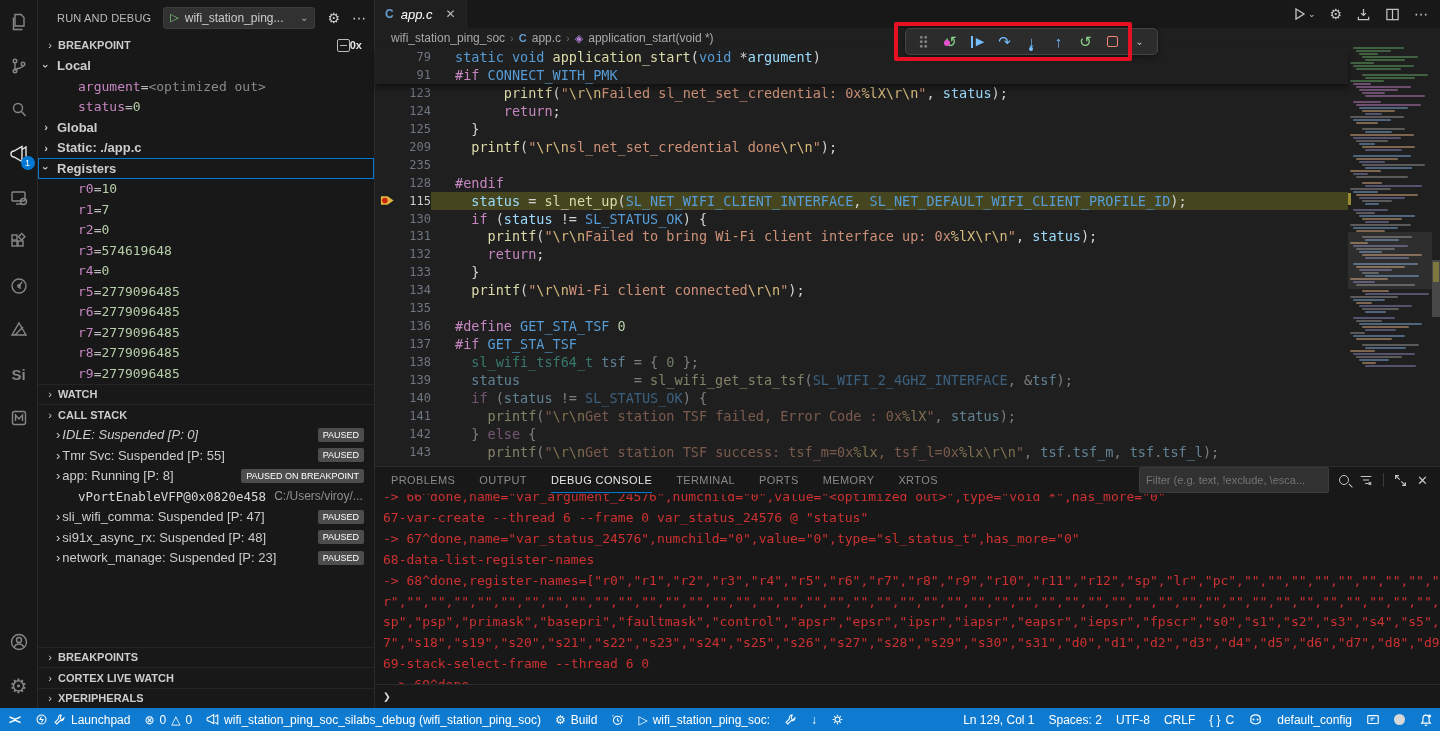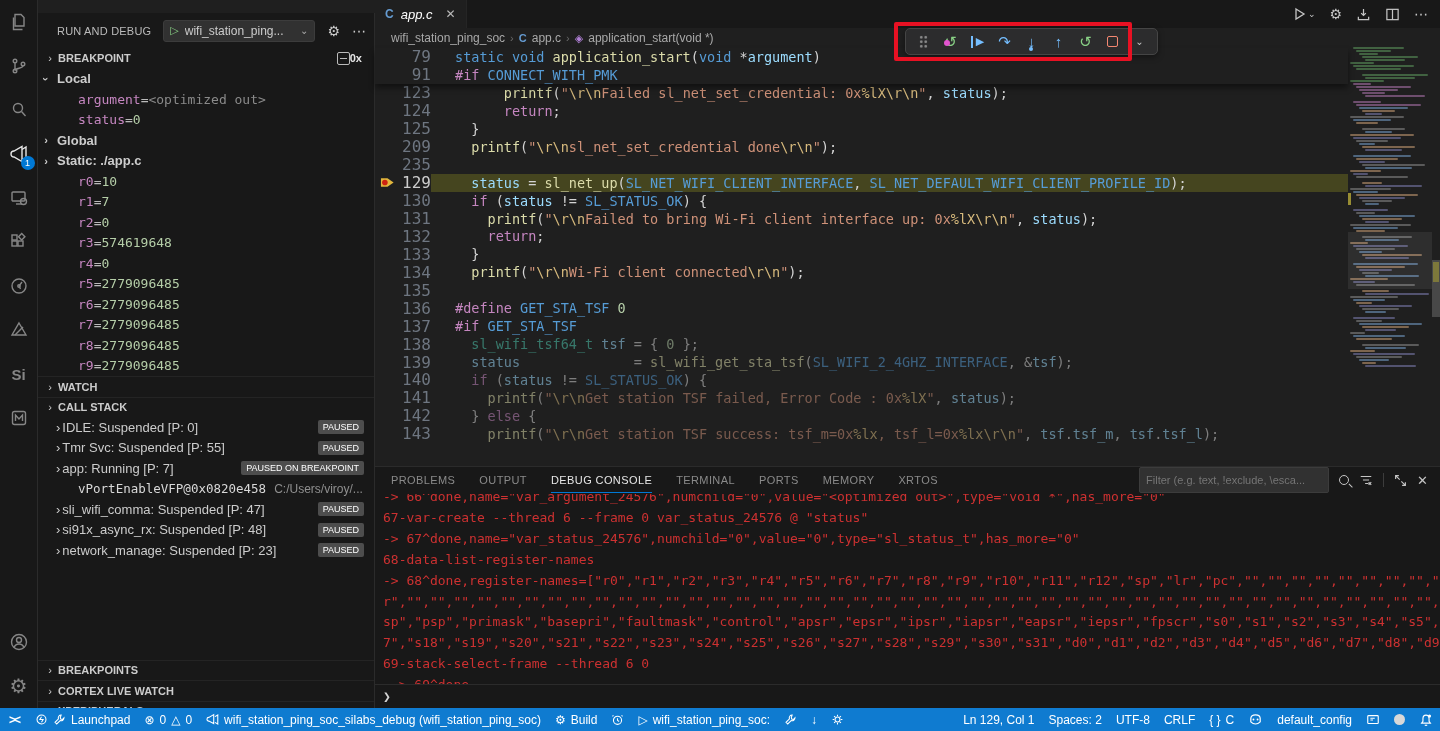--- a/index.html
+++ b/index.html
@@ -14,21 +14,21 @@
     color:#868686; font-size:19px; position:relative; cursor:pointer; }
   .ab-icon.active { color:#e7e7e7; }
   .ab-icon svg { stroke:#868686; fill:none; stroke-width:1.4; }
   .ab-icon.active svg { stroke:#e7e7e7; }
   .ab-badge { position:absolute; right:3px; bottom:6px; background:#0078d4; color:#fff;
     font-size:9px; min-width:14px; height:14px; border-radius:8px; display:flex; align-items:center; justify-content:center; }
   .ab-spacer { flex:1; }
   .ab-text { font-size:15px; font-weight:bold; color:#868686; }
 
   
-  .sidebar { position:absolute; left:38px; top:13px; width:337px; height:708px; background:#181818;
+  .sidebar { position:absolute; left:38px; top:0; width:337px; height:708px; background:#181818;
     border-right:1px solid #2b2b2b; color:#cccccc; font-size:13px; }
   .sidebar-header { height:35px; display:flex; align-items:center; padding:0 8px 0 19px; }
   .sb-title { font-size:11px; color:#bbbbbb; letter-spacing:.2px; white-space:nowrap; }
   .launch-box { margin-left:12px; background:#313131; border:1px solid #3c3c3c; border-radius:3px;
     height:22px; display:flex; align-items:center; padding:0 6px; width:158px; cursor:pointer; }
   .launch-box .play { color:#89d185; font-size:11px; margin-right:6px; }
   .launch-box .name { color:#cccccc; font-size:12px; white-space:nowrap; overflow:hidden; flex:1; }
   .launch-box .chev { color:#aaaaaa; font-size:10px; margin-left:4px; }
   .hdr-ic { color:#cccccc; font-size:14px; margin-left:12px; cursor:pointer; }
 
@@ -74,21 +74,21 @@
   .breadcrumb { height:20px; display:flex; align-items:center; padding-left:16px; font-size:12px; color:#a9a9a9; gap:5px; }
   .breadcrumb .sep { color:#6a6a6a; font-size:11px; }
   .breadcrumb .c-ic { color:#659bd1; font-weight:bold; font-size:11px; }
   .breadcrumb .sym { color:#b180d7; font-size:11px; }
 
   .sticky { position:absolute; left:0; right:92px; top:48px; background:#1f1f1f; z-index:5;
     box-shadow:0 4px 6px rgba(0,0,0,.45); }
   .code-pane { position:absolute; left:0; right:92px; top:84px; bottom:0; overflow:hidden; }
   .code-line { display:flex; height:17.95px; align-items:center; font-family:"DejaVu Sans Mono", monospace; font-size:13.5px; }
   .code-line .bp { width:24px; flex:none; display:flex; align-items:center; justify-content:center; }
-  .code-line .ln { width:32px; flex:none; text-align:right; color:#6e7681; font-size:16px; }
+  .code-line .ln { width:32px; flex:none; text-align:right; color:#6e7681; font-size:12px; }
   .code-line .line-content { flex:1; white-space:pre; padding-left:24px; height:100%; display:flex; align-items:center; }
   .code-line.current .line-content { background:#45451f; }
   .code-line.current .ln { color:#cccccc; }
   .code-line.dim .line-content { opacity:.52; }
   .tok-kw{color:#569cd6} .tok-ctl{color:#c586c0} .tok-fn{color:#dcdcaa} .tok-str{color:#ce9178}
   .tok-esc{color:#d7ba7d} .tok-var{color:#9cdcfe} .tok-type{color:#4ec9b0} .tok-num{color:#b5cea8}
   .tok-mac{color:#569cd6} .tok-pun{color:#d4d4d4}
 
   
   .minimap { position:absolute; right:8px; top:28px; width:84px; bottom:0; background:#1f1f1f; overflow:hidden; }
@@ -267,20 +267,24 @@
           <span class="vnum">0</span>
         </div>
         <div class="tree-row group-row">
           <span class="tw">›</span>
           <span style="padding-left: 3px;">Global</span>
         </div>
         <div class="tree-row group-row">
           <span class="tw">›</span>
           <span style="padding-left: 3px;">Static: ./app.c</span>
         </div>
+        <div class="tree-row group-row selected-outline">
+          <span class="tw twist-exp">›</span>
+          <span style="padding-left: 3px;">Registers</span>
+        </div>
         <div class="tree-row var-line" style="padding-left: 40px;">
           <span class="vname">r0</span>
           <span class="veq"> = </span>
           <span class="vnum">10</span>
         </div>
         <div class="tree-row var-line" style="padding-left: 40px;">
           <span class="vname">r1</span>
           <span class="veq"> = </span>
           <span class="vnum">7</span>
         </div>
@@ -330,31 +334,31 @@
       <span class="tw">›</span>
       <span>WATCH</span>
     </div>
     <div class="sec-header">
       <span class="tw twist-exp">›</span>
       <span>CALL STACK</span>
     </div>
     <div>
         <div class="thread-row" style="padding-left: 18px;">
           <span class="tw">›</span>
-          <span class="lbl" style="padding-left: 2px;">IDLE: Suspended [P: 0]</span>
+          <span class="lbl" style="padding-left: 2px; font-style: italic;">IDLE: Suspended [P: 0]</span>
           <span class="badge">PAUSED</span>
         </div>
         <div class="thread-row" style="padding-left: 18px;">
           <span class="tw">›</span>
           <span class="lbl" style="padding-left: 2px;">Tmr Svc: Suspended [P: 55]</span>
           <span class="badge">PAUSED</span>
         </div>
         <div class="thread-row" style="padding-left: 18px;">
           <span class="tw twist-exp">›</span>
-          <span class="lbl" style="padding-left: 2px;">app: Running [P: 7]</span>
+          <span class="lbl" style="padding-left: 2px;">app: Running [P: 8]</span>
           <span class="badge">PAUSED ON BREAKPOINT</span>
         </div>
         <div class="frame-row">
           <span class="frame-fn">vPortEnableVFP@0x0820e458</span>
           <span class="frame-path">C:/Users/viroy/...</span>
         </div>
         <div class="thread-row" style="padding-left: 18px;">
           <span class="tw">›</span>
           <span class="lbl" style="padding-left: 2px;">sli_wifi_comma: Suspended [P: 47]</span>
           <span class="badge">PAUSED</span>
@@ -459,28 +463,33 @@
         <div class="code-line">
           <span class="bp"></span>
           <span class="ln">209</span>
           <span class="line-content"><span class="tok-pun">  </span><span class="tok-fn">printf</span><span class="tok-pun">(</span><span class="tok-str">"</span><span class="tok-esc">\r\n</span><span class="tok-str">sl_net_set_credential done</span><span class="tok-esc">\r\n</span><span class="tok-str">"</span><span class="tok-pun">);</span></span>
         </div>
         <div class="code-line">
           <span class="bp"></span>
           <span class="ln">235</span>
           <span class="line-content"></span>
         </div>
+        <div class="code-line">
+          <span class="bp"></span>
+          <span class="ln">128</span>
+          <span class="line-content"><span class="tok-ctl">#endif</span></span>
+        </div>
         <div class="code-line current">
           <span class="bp">
             <svg width="15" height="15" viewBox="0 0 16 16">
               <path d="M1 3.5h7L14.5 8 8 12.5H1z" fill="#e2b73d"></path>
               <circle cx="5.2" cy="8" r="3" fill="#cc2211"></circle>
             </svg>
           </span>
-          <span class="ln">129</span>
+          <span class="ln">115</span>
           <span class="line-content"><span class="tok-pun">  </span><span class="tok-var">status</span><span class="tok-pun"> = </span><span class="tok-fn">sl_net_up</span><span class="tok-pun">(</span><span class="tok-mac">SL_NET_WIFI_CLIENT_INTERFACE</span><span class="tok-pun">, </span><span class="tok-mac">SL_NET_DEFAULT_WIFI_CLIENT_PROFILE_ID</span><span class="tok-pun">);</span></span>
         </div>
         <div class="code-line">
           <span class="bp"></span>
           <span class="ln">130</span>
           <span class="line-content"><span class="tok-pun">  </span><span class="tok-ctl">if</span><span class="tok-pun"> (</span><span class="tok-var">status</span><span class="tok-pun"> != </span><span class="tok-mac">SL_STATUS_OK</span><span class="tok-pun">) {</span></span>
         </div>
         <div class="code-line">
           <span class="bp"></span>
           <span class="ln">131</span>

